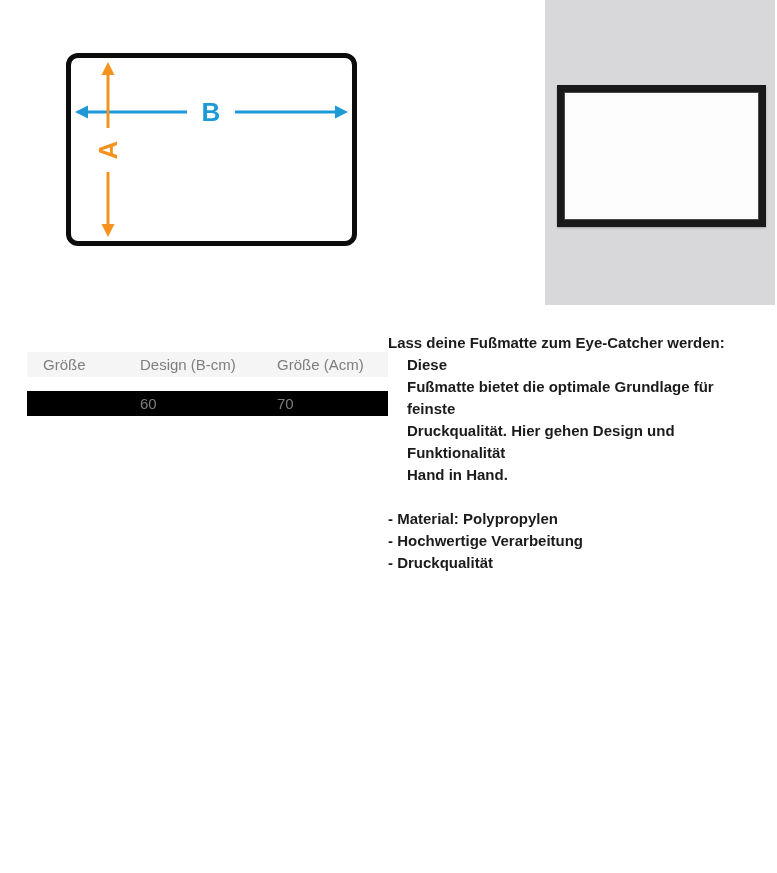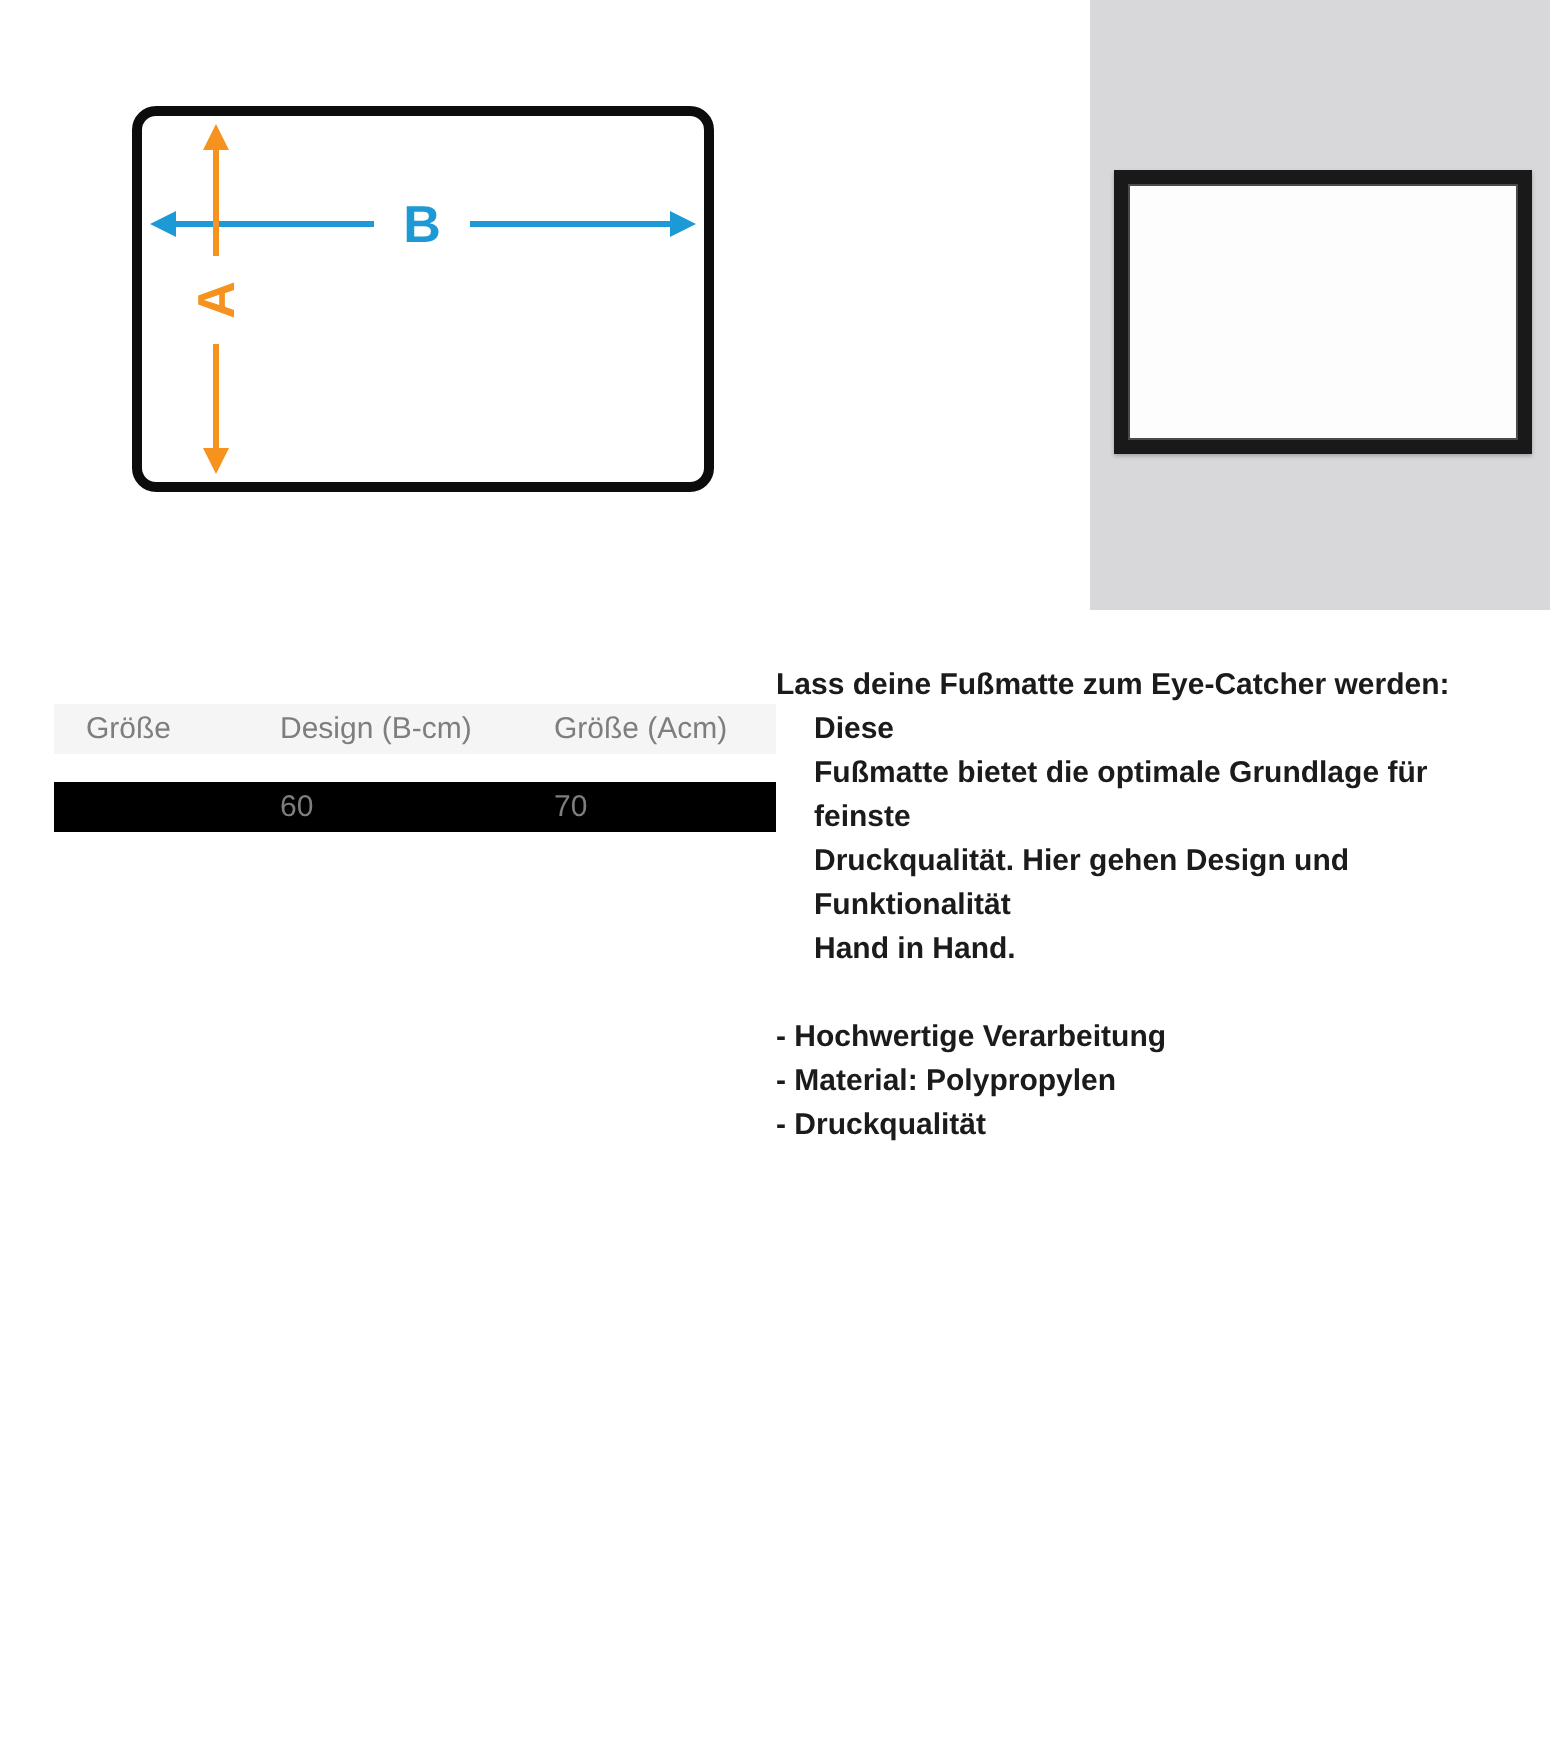--- a/index.html
+++ b/index.html
@@ -152,19 +152,19 @@
       <div class="td">70</div>
     </div>
   </div>
 
   <div class="desc">
     <div class="intro">Lass deine Fußmatte zum Eye-Catcher werden: Diese
 Fußmatte bietet die optimale Grundlage für feinste
 Druckqualität. Hier gehen Design und Funktionalität
 Hand in Hand.</div>
     <div class="bullets">
+      <div class="bullet">- Material: Polypropylen</div>
       <div class="bullet">- Hochwertige Verarbeitung</div>
-      <div class="bullet">- Material: Polypropylen</div>
       <div class="bullet">- Druckqualität</div>
     </div>
   </div>
 
 </div>
 
 </body></html>

